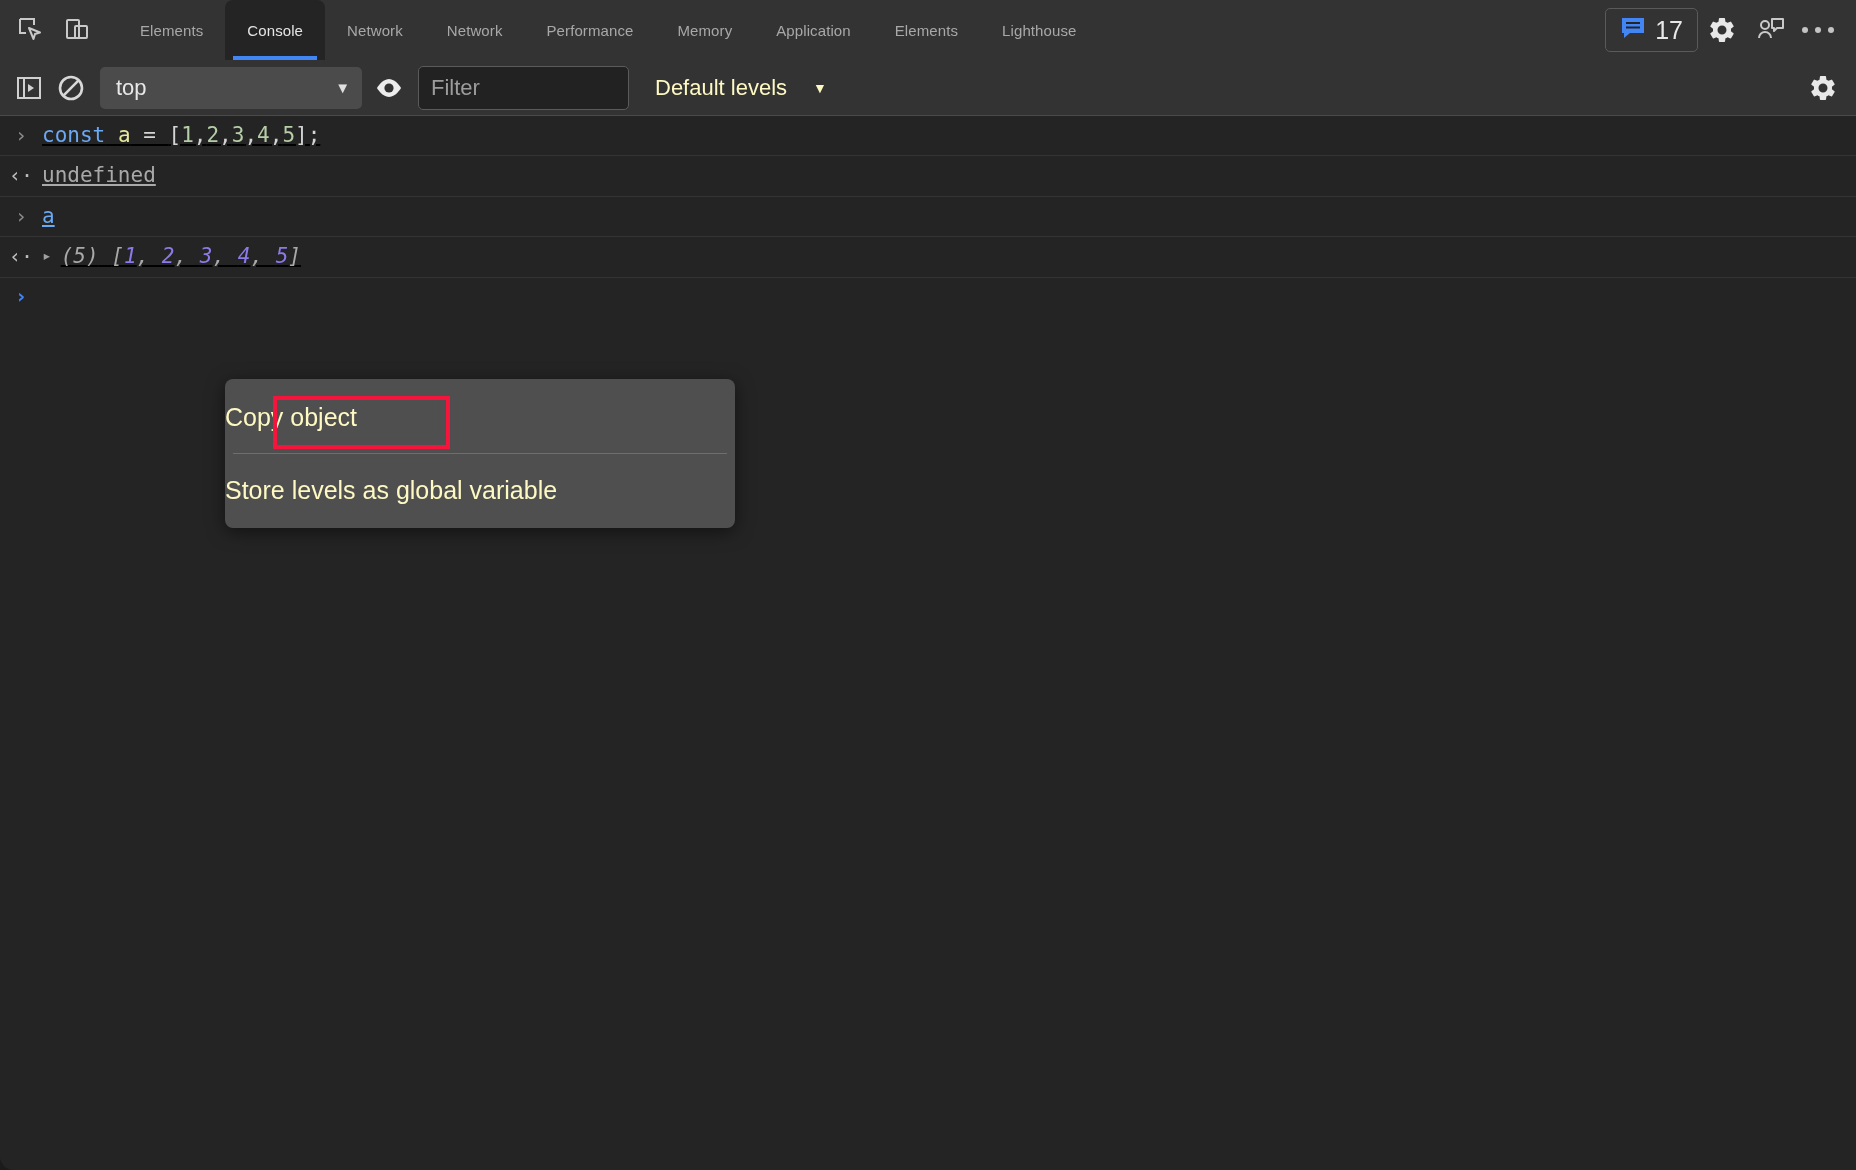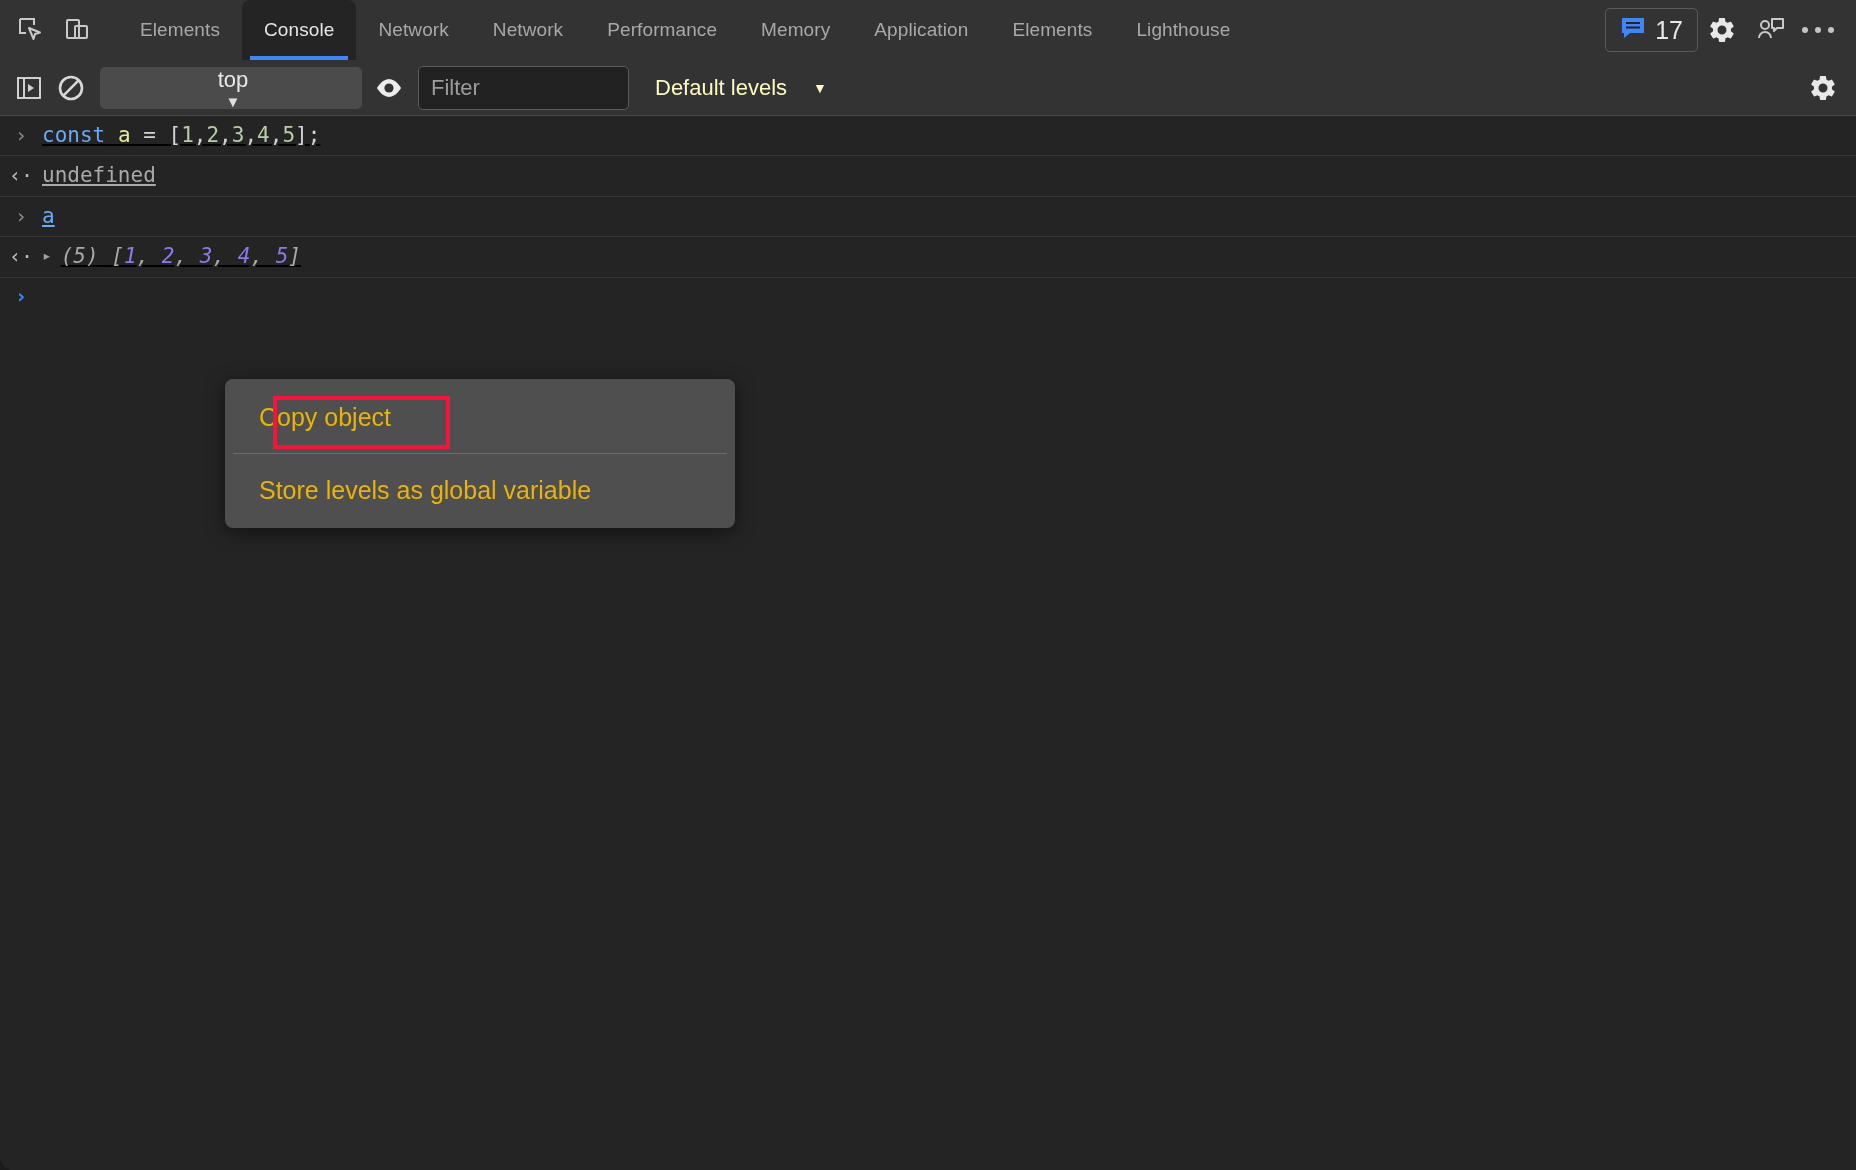--- a/index.html
+++ b/index.html
@@ -55,21 +55,21 @@
     margin-left: 18px;
   }
 
   .tab {
     position: relative;
     height: 60px;
     display: flex;
     align-items: center;
     padding: 0 22px;
     color: #a8a8a8;
-    font-size: 19px;
+    font-size: 15px;
     letter-spacing: 0.1px;
     white-space: nowrap;
     box-sizing: border-box;
   }
   .tab.active {
     color: #e5e5e5;
     background: #242424;
     border-top-left-radius: 8px;
     border-top-right-radius: 8px;
   }
@@ -153,21 +153,20 @@
     border-radius: 5px;
     display: flex;
     align-items: center;
     justify-content: space-between;
     padding: 0 12px 0 16px;
     box-sizing: border-box;
     margin-left: 8px;
     margin-right: 6px;
     color: #e8e8e8;
     font-size: 22px;
-    flex-direction: column;
   }
   #context-select .caret {
     font-size: 15px;
     color: #e0e0e0;
     line-height: 1;
   }
 
   #filter-input {
     width: 211px;
     height: 44px;
@@ -263,22 +262,21 @@
     background: #4f4f4f;
     border-radius: 8px;
     box-shadow: 0 4px 18px rgba(0,0,0,0.5);
     padding: 8px 0;
     box-sizing: border-box;
   }
   .menu-item {
     height: 60px;
     display: flex;
     align-items: center;
-    padding-left: 34px;
-    color: #eab308;
+    color: #fef9c3;
     font-size: 25px;
     box-sizing: border-box;
     white-space: nowrap;
   }
   .menu-sep {
     height: 1px;
     background: #6e6e6e;
     margin: 6px 8px;
   }
 

